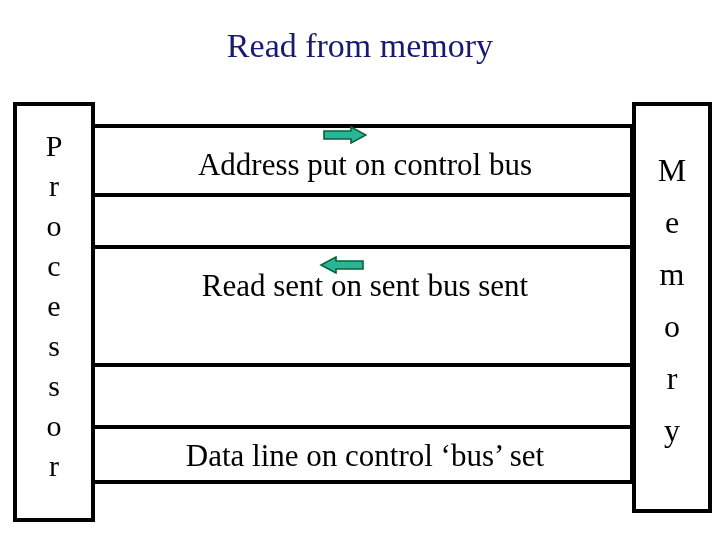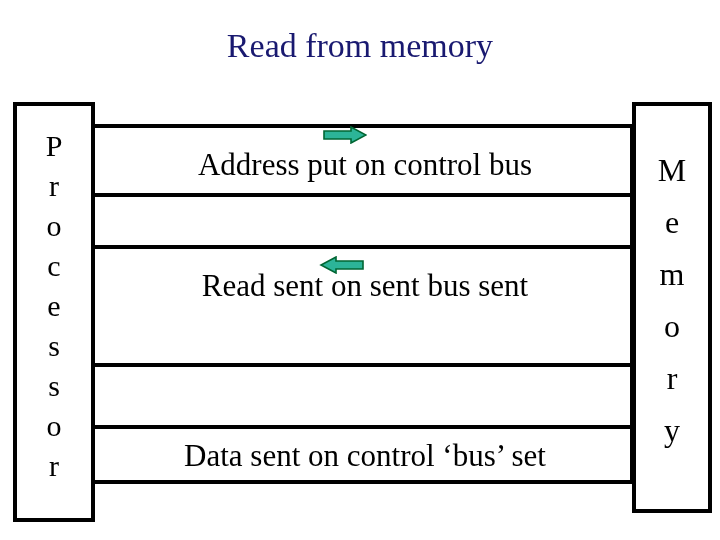--- a/index.html
+++ b/index.html
@@ -159,14 +159,14 @@
   <div>
     <span class="hl">Read </span><span>sent on sent bus </span><span class="hl">sent</span>
   </div>
 </div>
 
 <svg class="arrow" style="left:316px;top:256px;" width="48" height="18" viewBox="0 0 48 18">
   <path d="M47 5 L20 5 L20 1 L5 9 L20 17 L20 13 L47 13 Z" fill="#2CB498" stroke="#006633" stroke-width="1.6" stroke-linejoin="miter"></path>
 </svg>
 
 <div class="bus-text" style="top:437px;">
-  <span class="hl">Data </span><span>sent on control ‘bus’ set</span>
+  <span class="hl">Data </span><span>line on control ‘bus’ set</span>
 </div>
 
 </body></html>

